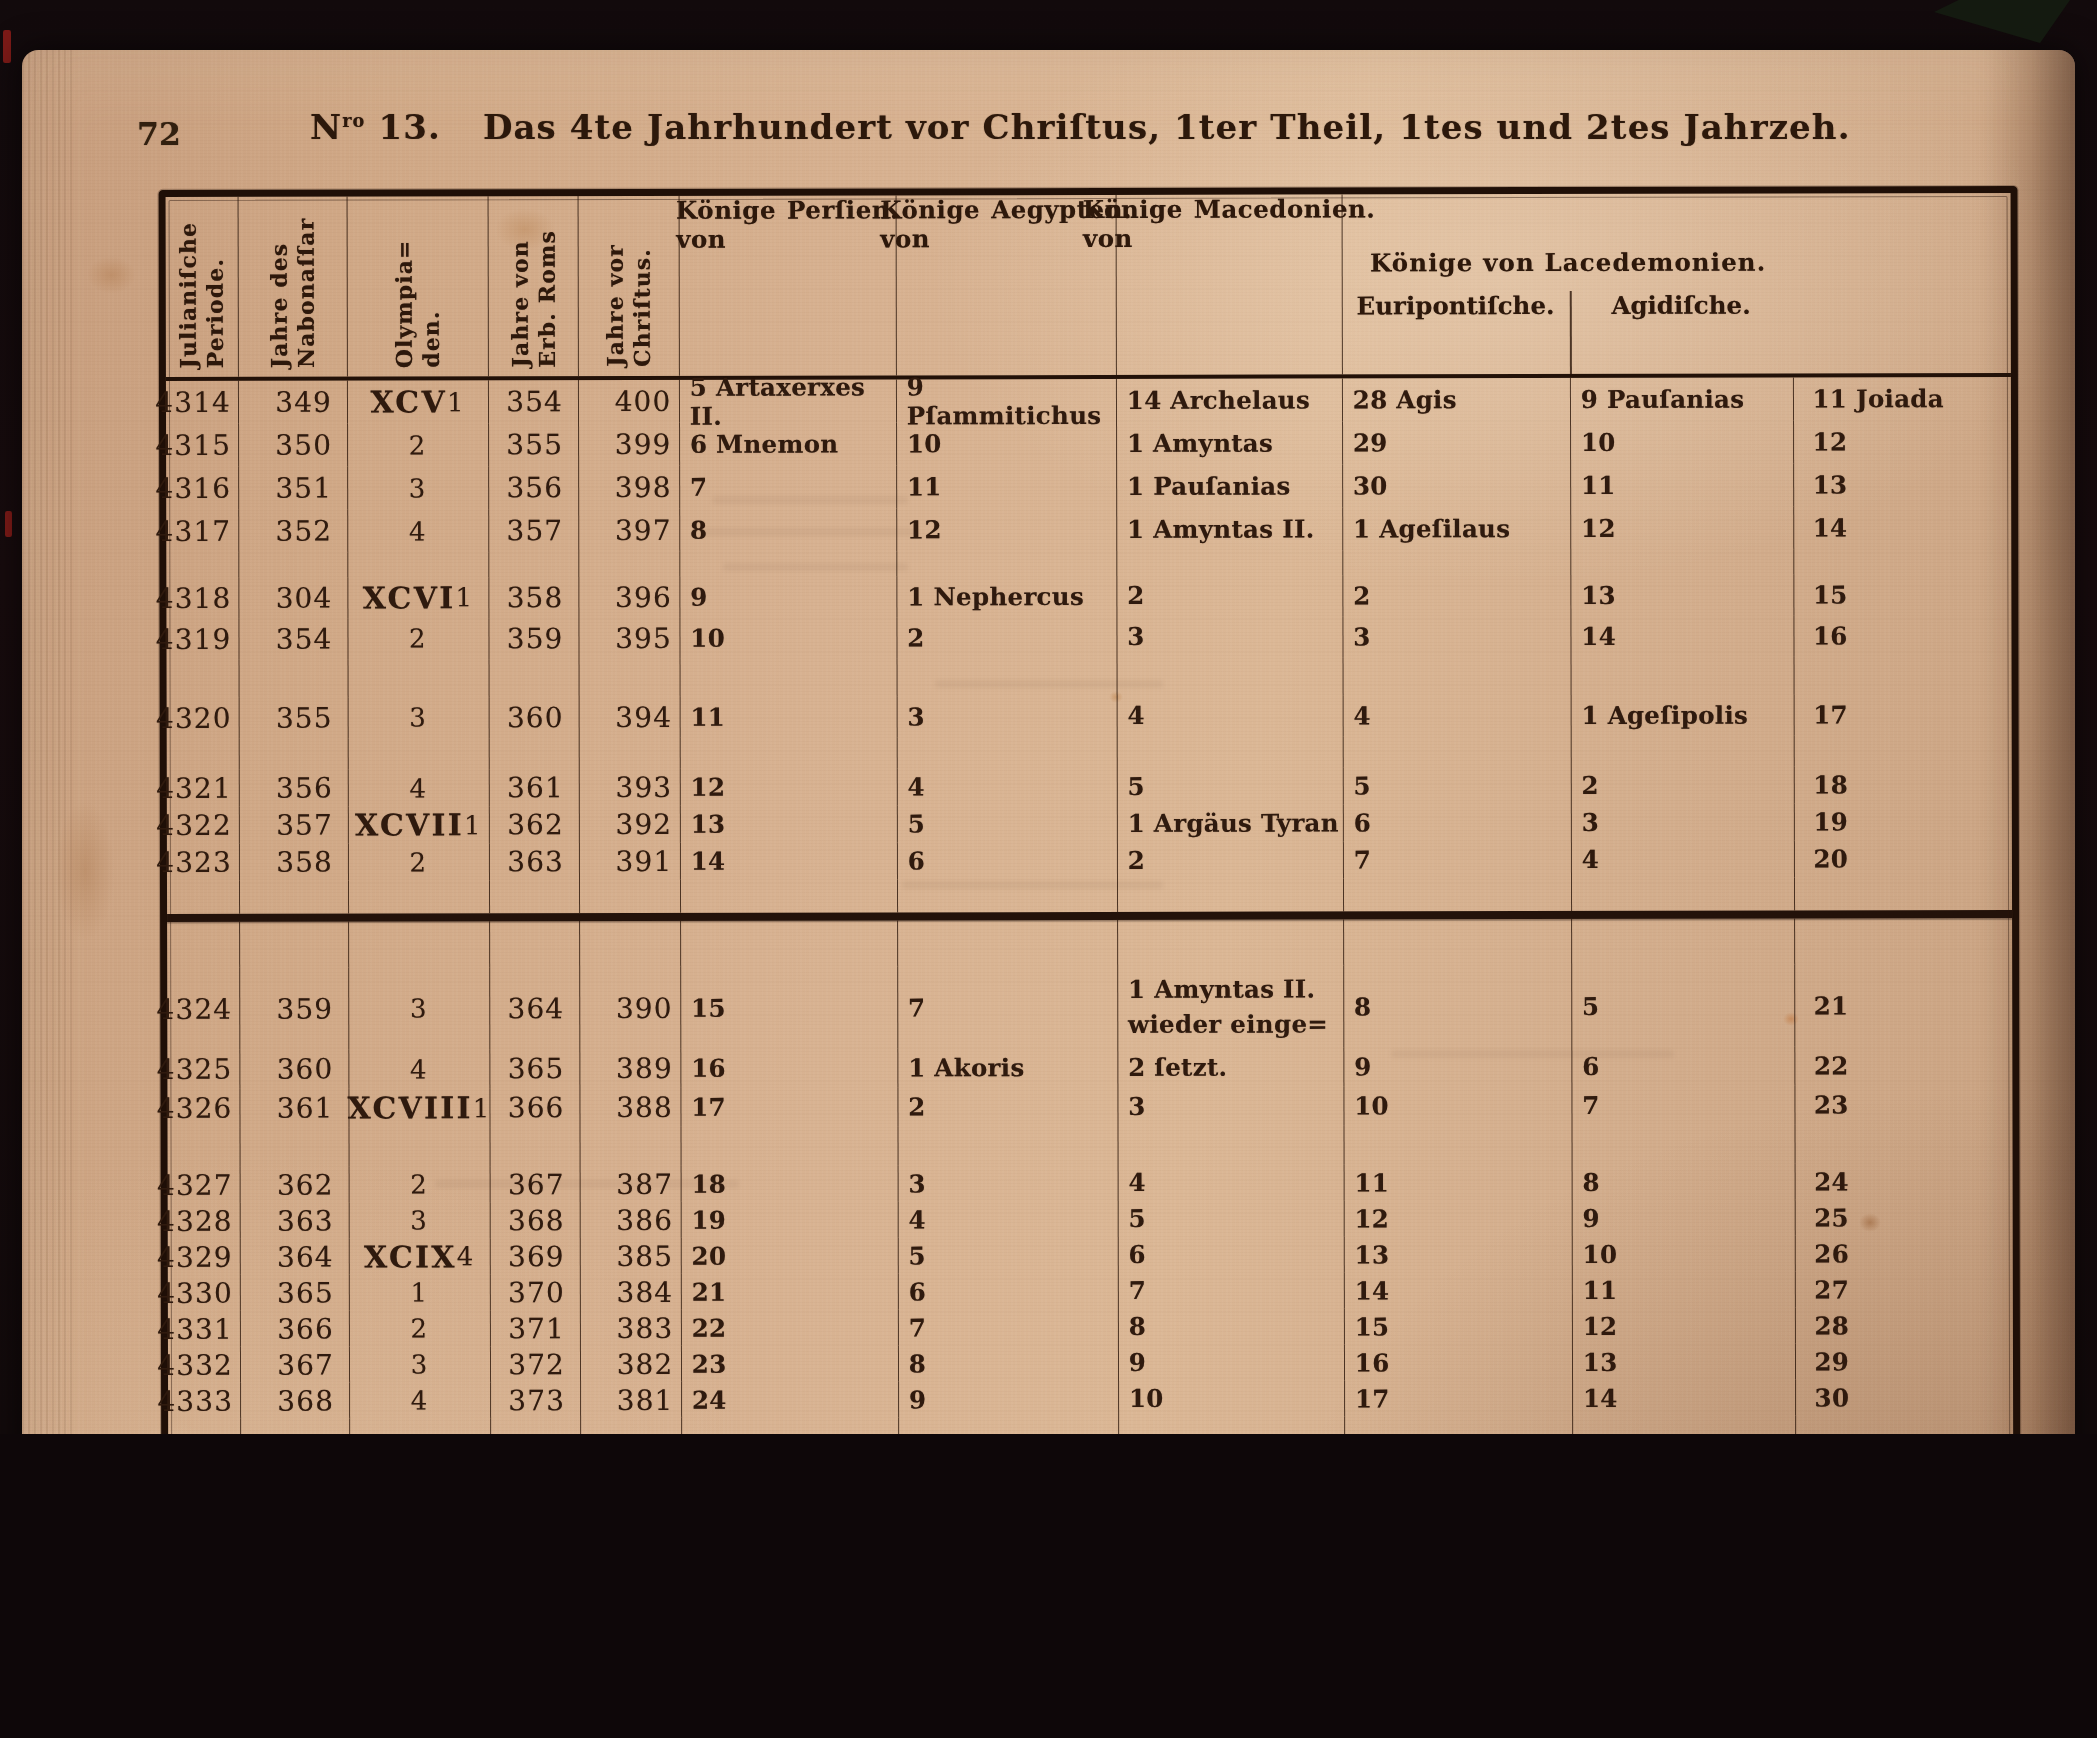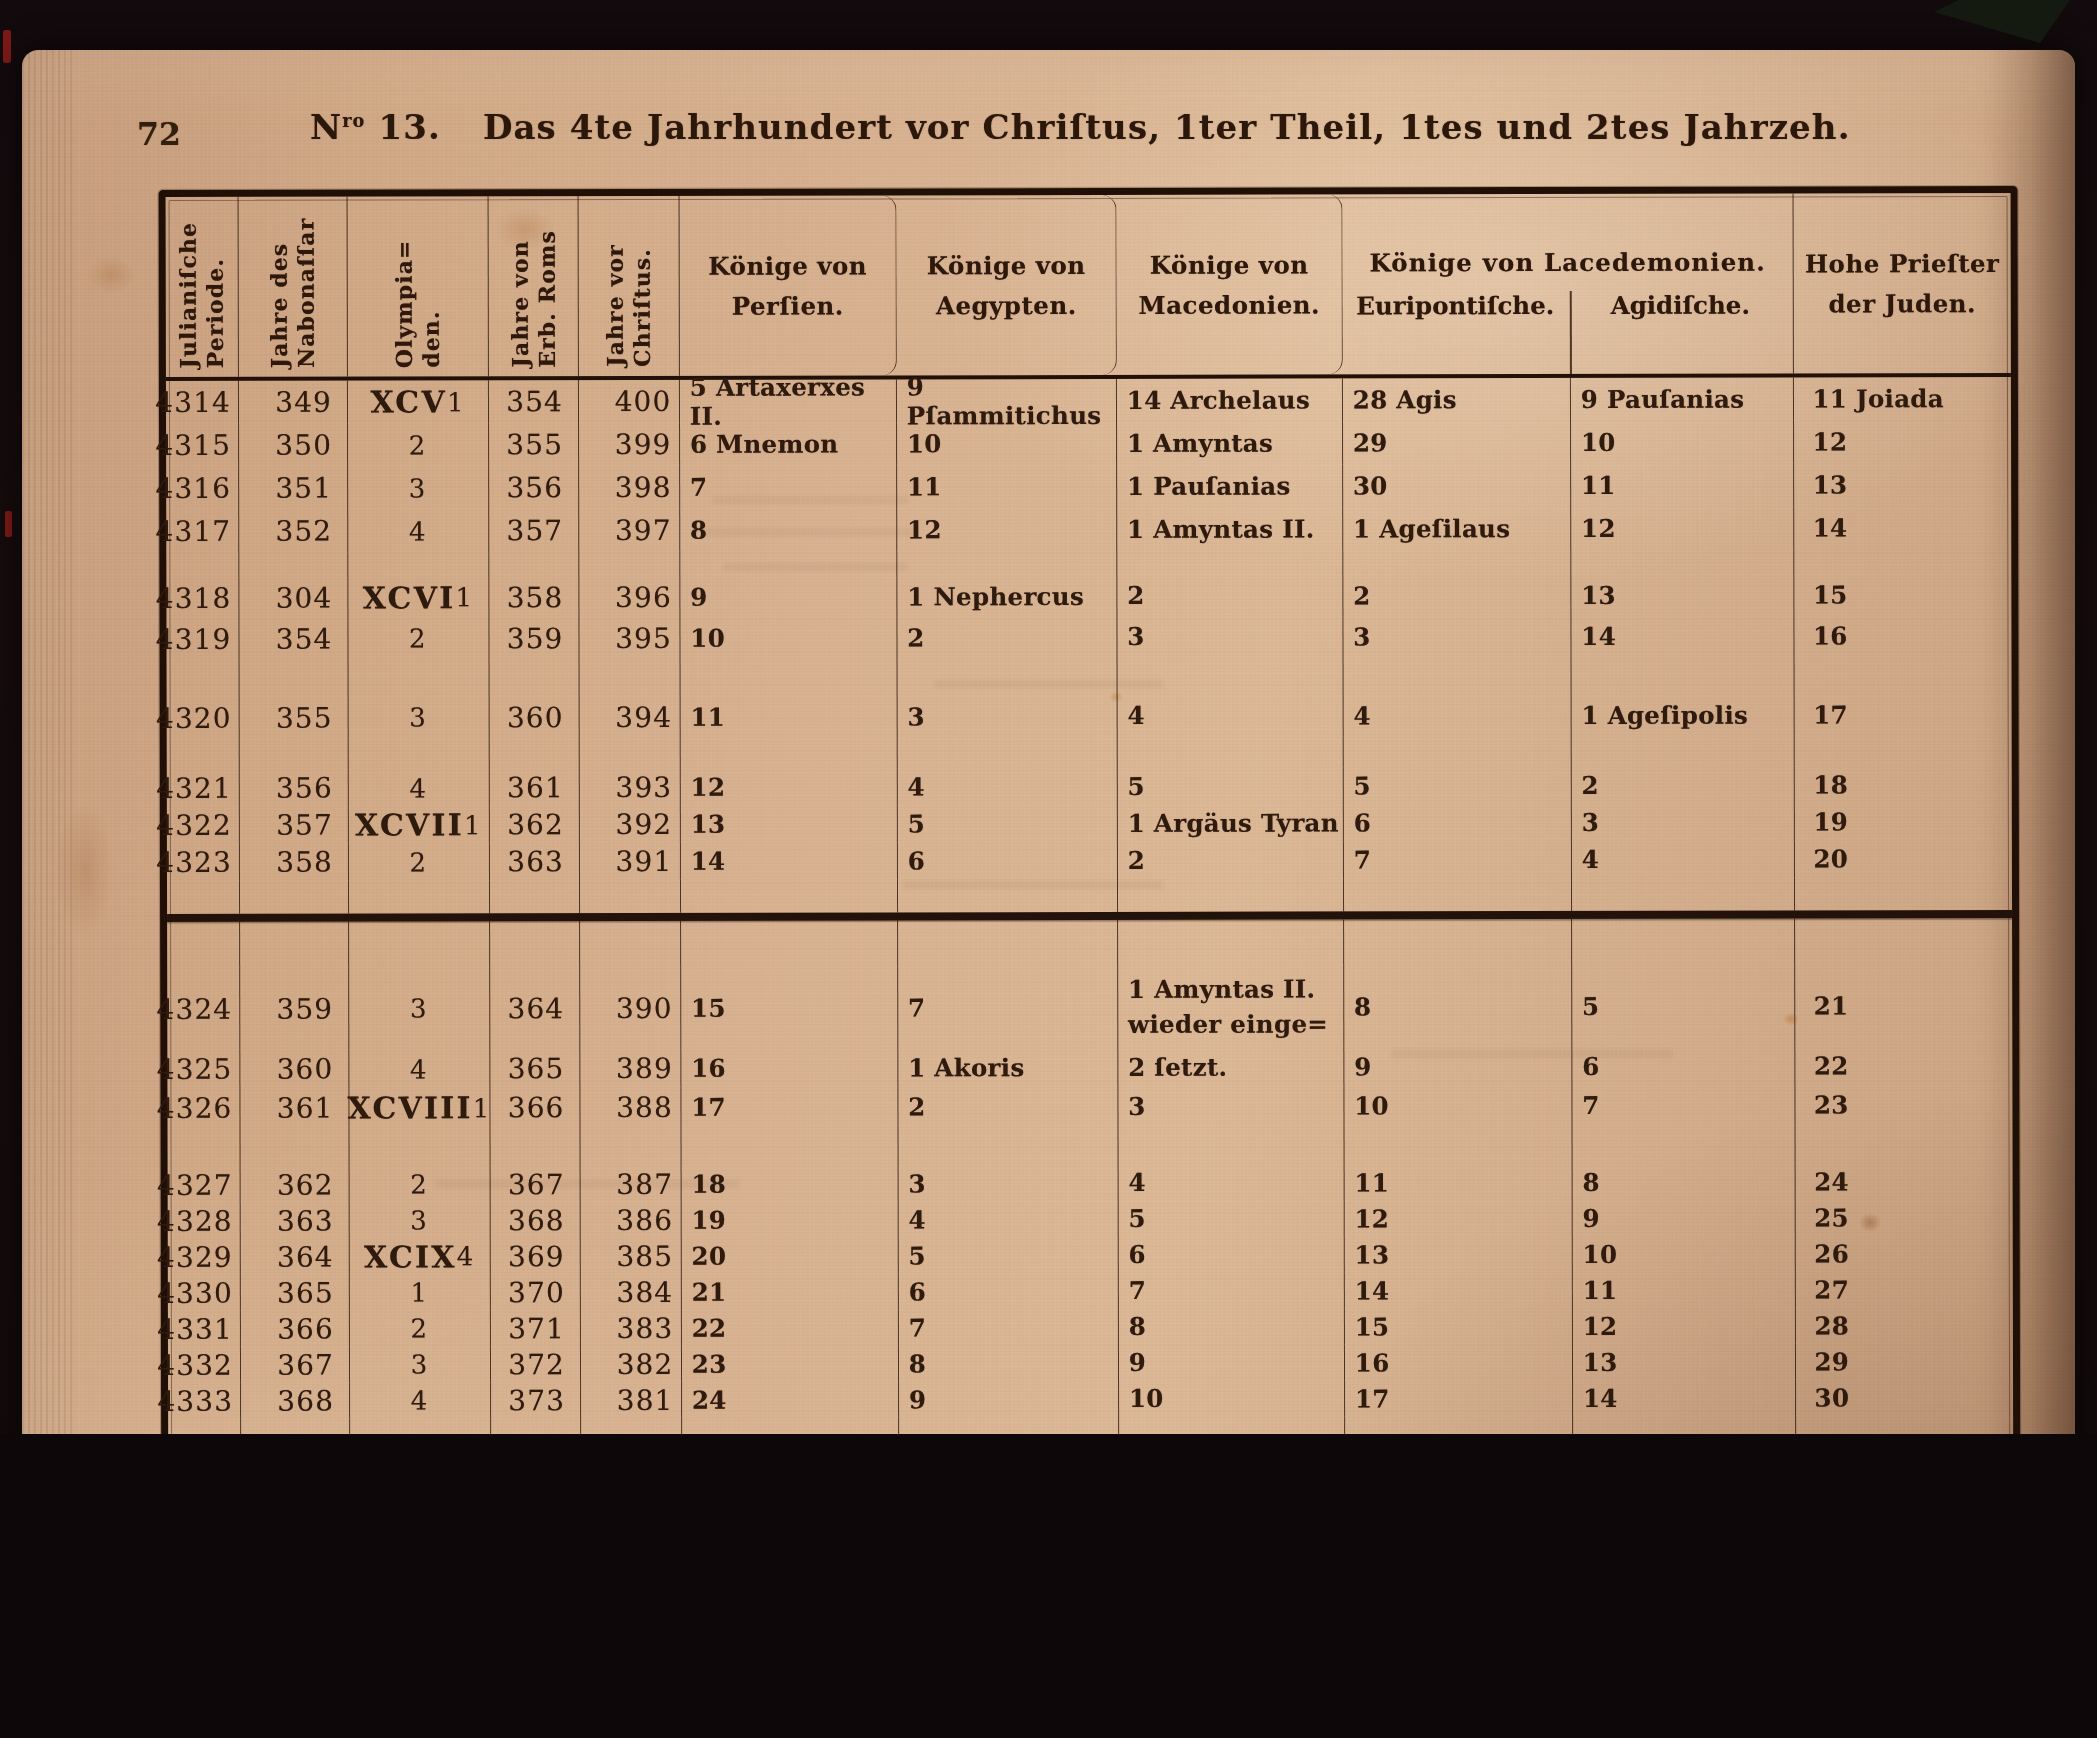--- a/index.html
+++ b/index.html
@@ -44,22 +44,22 @@
   #frame::after{content:'';position:absolute;inset:2.7px;border:1.6px solid rgba(40,20,10,.45);pointer-events:none;border-radius:1.6px;}
 
   .hrow{display:flex;height:180px;border-bottom:4.9px solid #221108;}
   .hcell{box-sizing:border-box;border-right:1.6px solid rgba(44,23,11,.82);color:#2d180b;}
   .hcell:last-child{border-right:none;}
   .hc0{width:73px}.hc1{width:109px}.hc2{width:141px}.hc3{width:90px}.hc4{width:101px}
   .hc5{width:217px}.hc6{width:220px}.hc7{width:226px}.laced{width:451px}.hc10{flex:1}
   .vwrap{display:flex;justify-content:center;align-items:flex-end;gap:2.2px;height:100%;padding-bottom:8.7px;}
   .vwrap .v{writing-mode:vertical-rl;transform:rotate(180deg);font-size:22px;font-weight:bold;
     line-height:1.12;letter-spacing:1.1px;text-shadow:0 0 0.8px rgba(45,24,11,.5);}
-  .hking{display:flex;flex-direction:column;justify-content:center;align-items:center;gap:11px;
-    font-size:24.5px;font-weight:bold;letter-spacing:0.5px;text-shadow:0 0 0.8px rgba(45,24,11,.5);border-radius:15px;}
+  .hking{display:flex;flex-direction:row;justify-content:center;align-items:flex-start;gap:11px;
+    font-size:24.5px;font-weight:bold;letter-spacing:0.5px;text-shadow:0 0 0.8px rgba(45,24,11,.5);}
   .laced{position:relative;display:flex;flex-direction:column;justify-content:center;gap:14px;
     font-size:24.5px;font-weight:bold;text-shadow:0 0 0.8px rgba(45,24,11,.5);}
   .laced-top{text-align:center;letter-spacing:1.1px;}
   .laced-bottom{display:flex;}
   .laced-bottom div{width:50%;text-align:center;}
   .laced-div{position:absolute;left:227px;top:54%;bottom:0;width:1.6px;background:rgba(44,23,11,.82);}
 
   
   .bodysec{width:100%;}
   .row{display:flex;}
@@ -155,24 +155,20 @@
         <span>Macedonien.</span>
       </div>
       <div class="hcell laced">
         <div class="laced-top">Könige  von  Lacedemonien.</div>
         <div class="laced-bottom">
           <div>Euripontiſche.</div>
           <div>Agidiſche.</div>
         </div>
         <div class="laced-div"></div>
       </div>
-      <div class="hcell hc10 hking">
-        <span>Hohe Prieſter</span>
-        <span>der Juden.</span>
-      </div>
     </div>
 
     <div id="body-s1" class="bodysec">
         <div class="row" style="height: 43px;">
           <div class="cell c0 num">4314</div>
           <div class="cell c1 num">349</div>
           <div class="cell c2 oly">
             <span class="roman">XCV</span>
             <span class="oy">1</span>
           </div>

